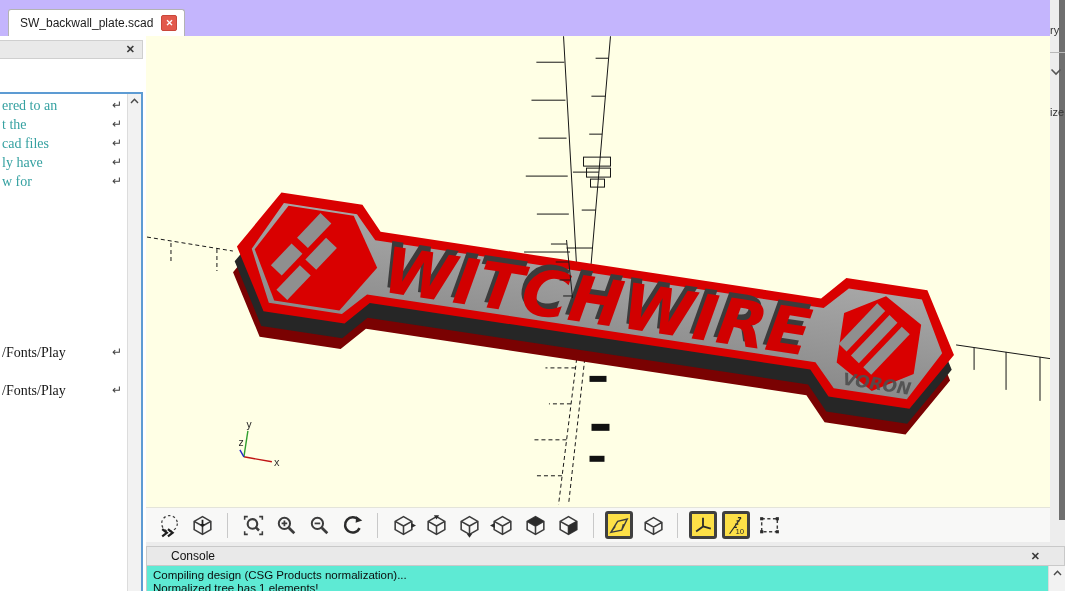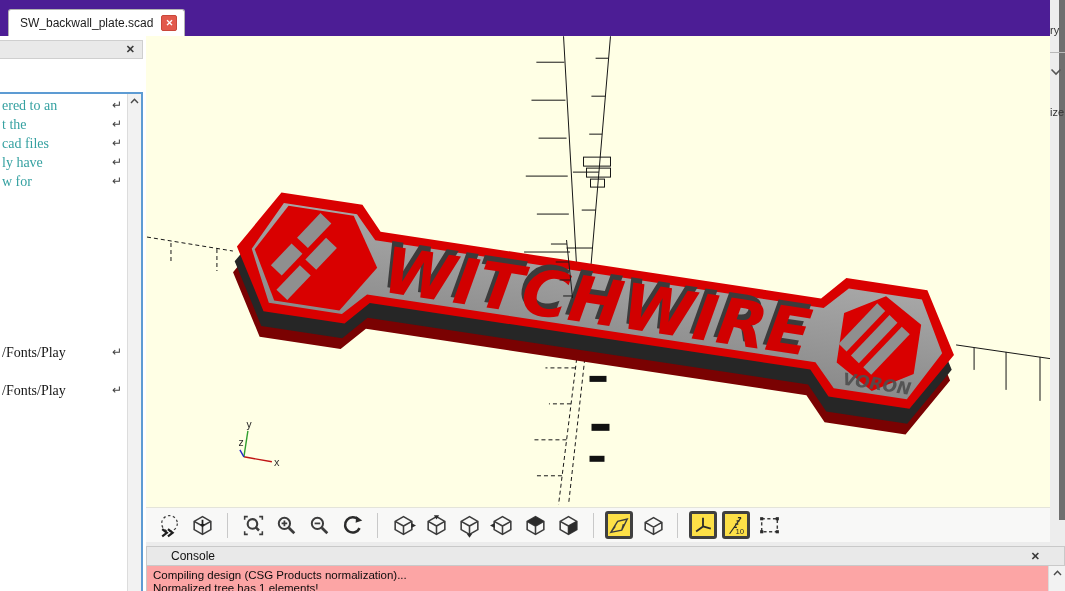--- a/index.html
+++ b/index.html
@@ -1,20 +1,20 @@
 <!DOCTYPE html>
 <html><head>
 <meta charset="utf-8">
 <style>
   html,body{margin:0;padding:0}
   body{width:1065px;height:591px;position:relative;overflow:hidden;background:#f0f0f0;
        font-family:"Liberation Sans",sans-serif;}
 
   
-  .tabbar{position:absolute;left:0;top:0;width:100%;height:44px;background:#4c1d95;
+  .tabbar{position:absolute;left:0;top:0;width:100%;height:44px;background:#c4b5fd;
           border-bottom:3px solid #404040;box-sizing:border-box}
   .tab{position:absolute;left:8px;top:9px;height:26px;background:#ffffff;
        border:1px solid #b3b3b3;border-bottom:none;border-radius:3px 3px 0 0;
        display:flex;align-items:center;gap:8px;padding:0 7px 0 11px;font-size:12px;color:#1b1b1b}
   .tab-close{width:14px;height:14px;background:#e2594c;border:1px solid #c9473b;border-radius:2px;
        color:#fff;font-size:9px;font-weight:bold;display:flex;align-items:center;justify-content:center}
 
   
   .left-dock{position:absolute;left:0;top:36px;width:146px;bottom:0;background:#ffffff}
   .dock-title{position:absolute;left:0;top:4px;width:143px;height:19px;background:#e9e9e9;
@@ -45,21 +45,21 @@
        box-sizing:border-box}
   .tb-btn.active{background:#fde047;border:3px solid #404040}
   .tb-sep{width:1px;height:25px;background:#c9c9c9;margin:0 6px;flex:none}
 
   
   .splitter{position:absolute;left:146px;top:542px;width:919px;height:4px;background:#ececec}
   .console{position:absolute;left:146px;top:546px;right:0;bottom:0}
   .console-header{height:20px;background:#e9e9e9;border:1px solid #c9c9c9;box-sizing:border-box;
        display:flex;align-items:center;justify-content:space-between;padding:0 24px;
        font-size:12px;color:#111}
-  .console-body{position:absolute;top:20px;left:0;right:0;bottom:0;background:#fca5a5;
+  .console-body{position:absolute;top:20px;left:0;right:0;bottom:0;background:#5eead4;
        border-left:1px solid #c9c9c9;box-sizing:border-box;
        font-size:11.5px;color:#0c0c0c;padding:3px 0 0 6px;line-height:13px}
   .console-scroll{position:absolute;right:0;top:0;width:16px;bottom:0;background:#f2f2f2;
        border-left:1px solid #dcdcdc}
 
   
   .right-frag{position:absolute;left:1050px;top:0;width:15px;height:546px;background:#ededed;z-index:6}
   .frag-dark{position:absolute;left:9px;top:0;width:6px;height:520px;background:#6f6f6f}
   .frag-text{position:absolute;left:0;font-size:11px;color:#333;white-space:nowrap}
   .frag-sep{position:absolute;left:0;top:52px;width:15px;height:1px;background:#b8b8b8}

